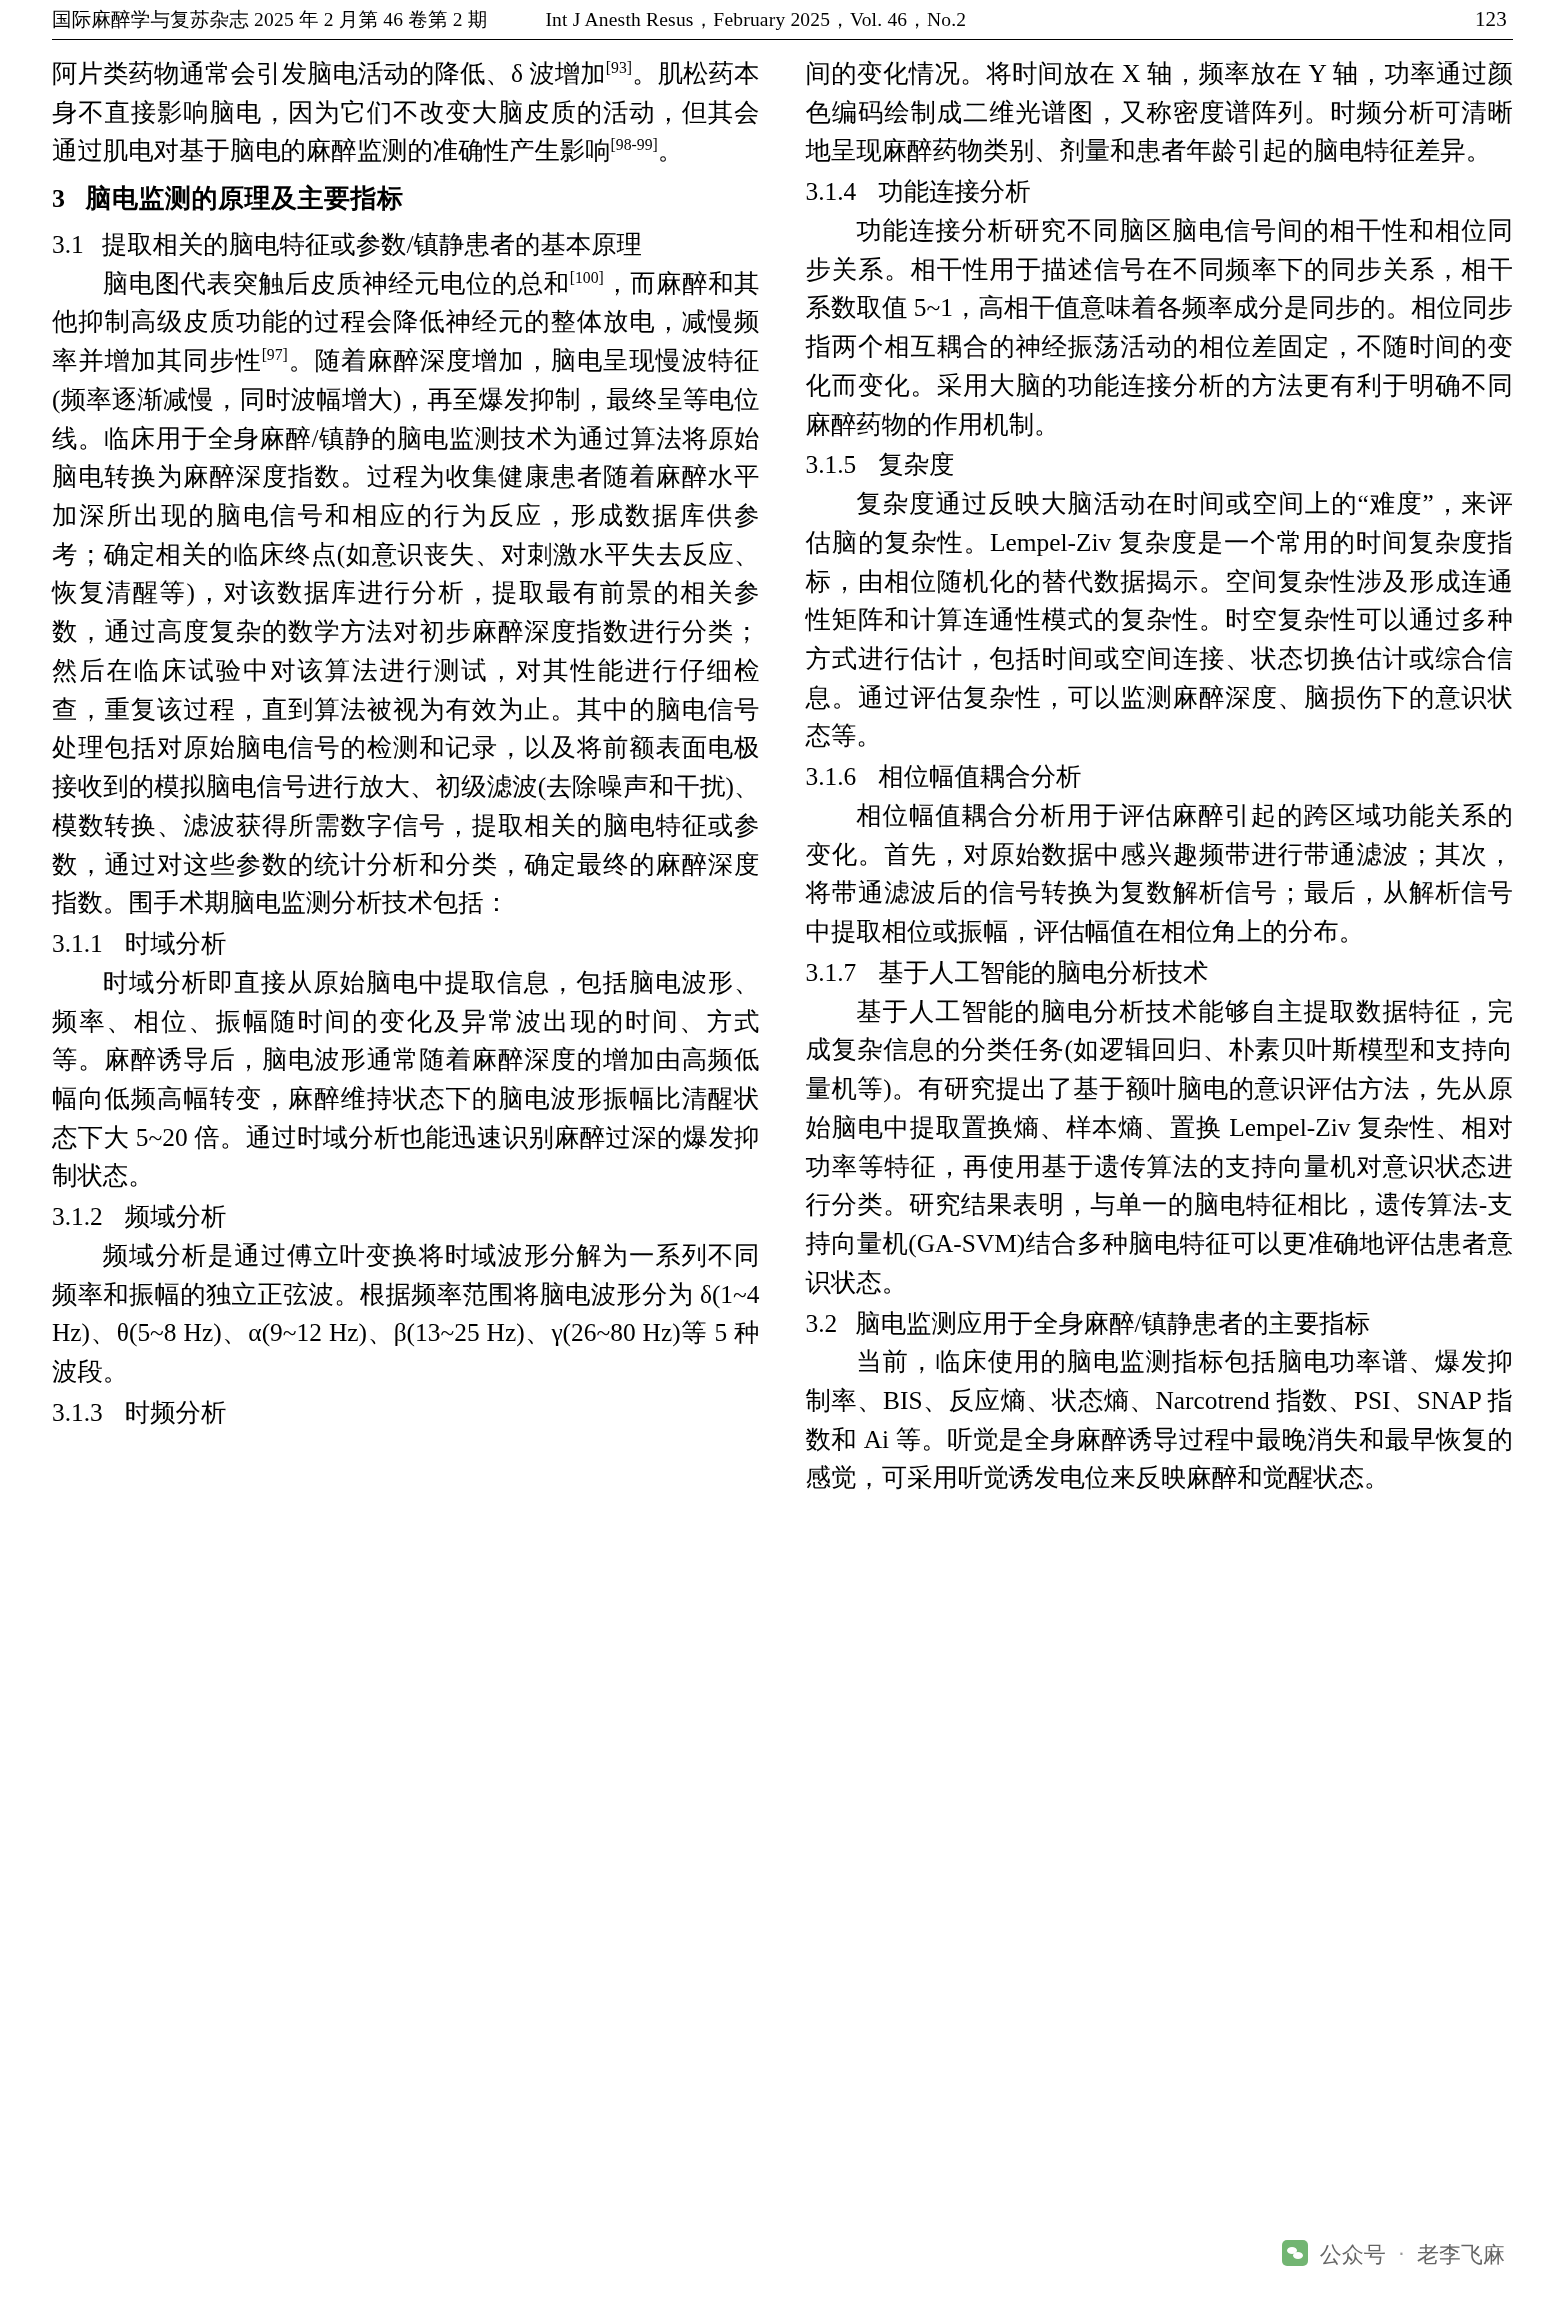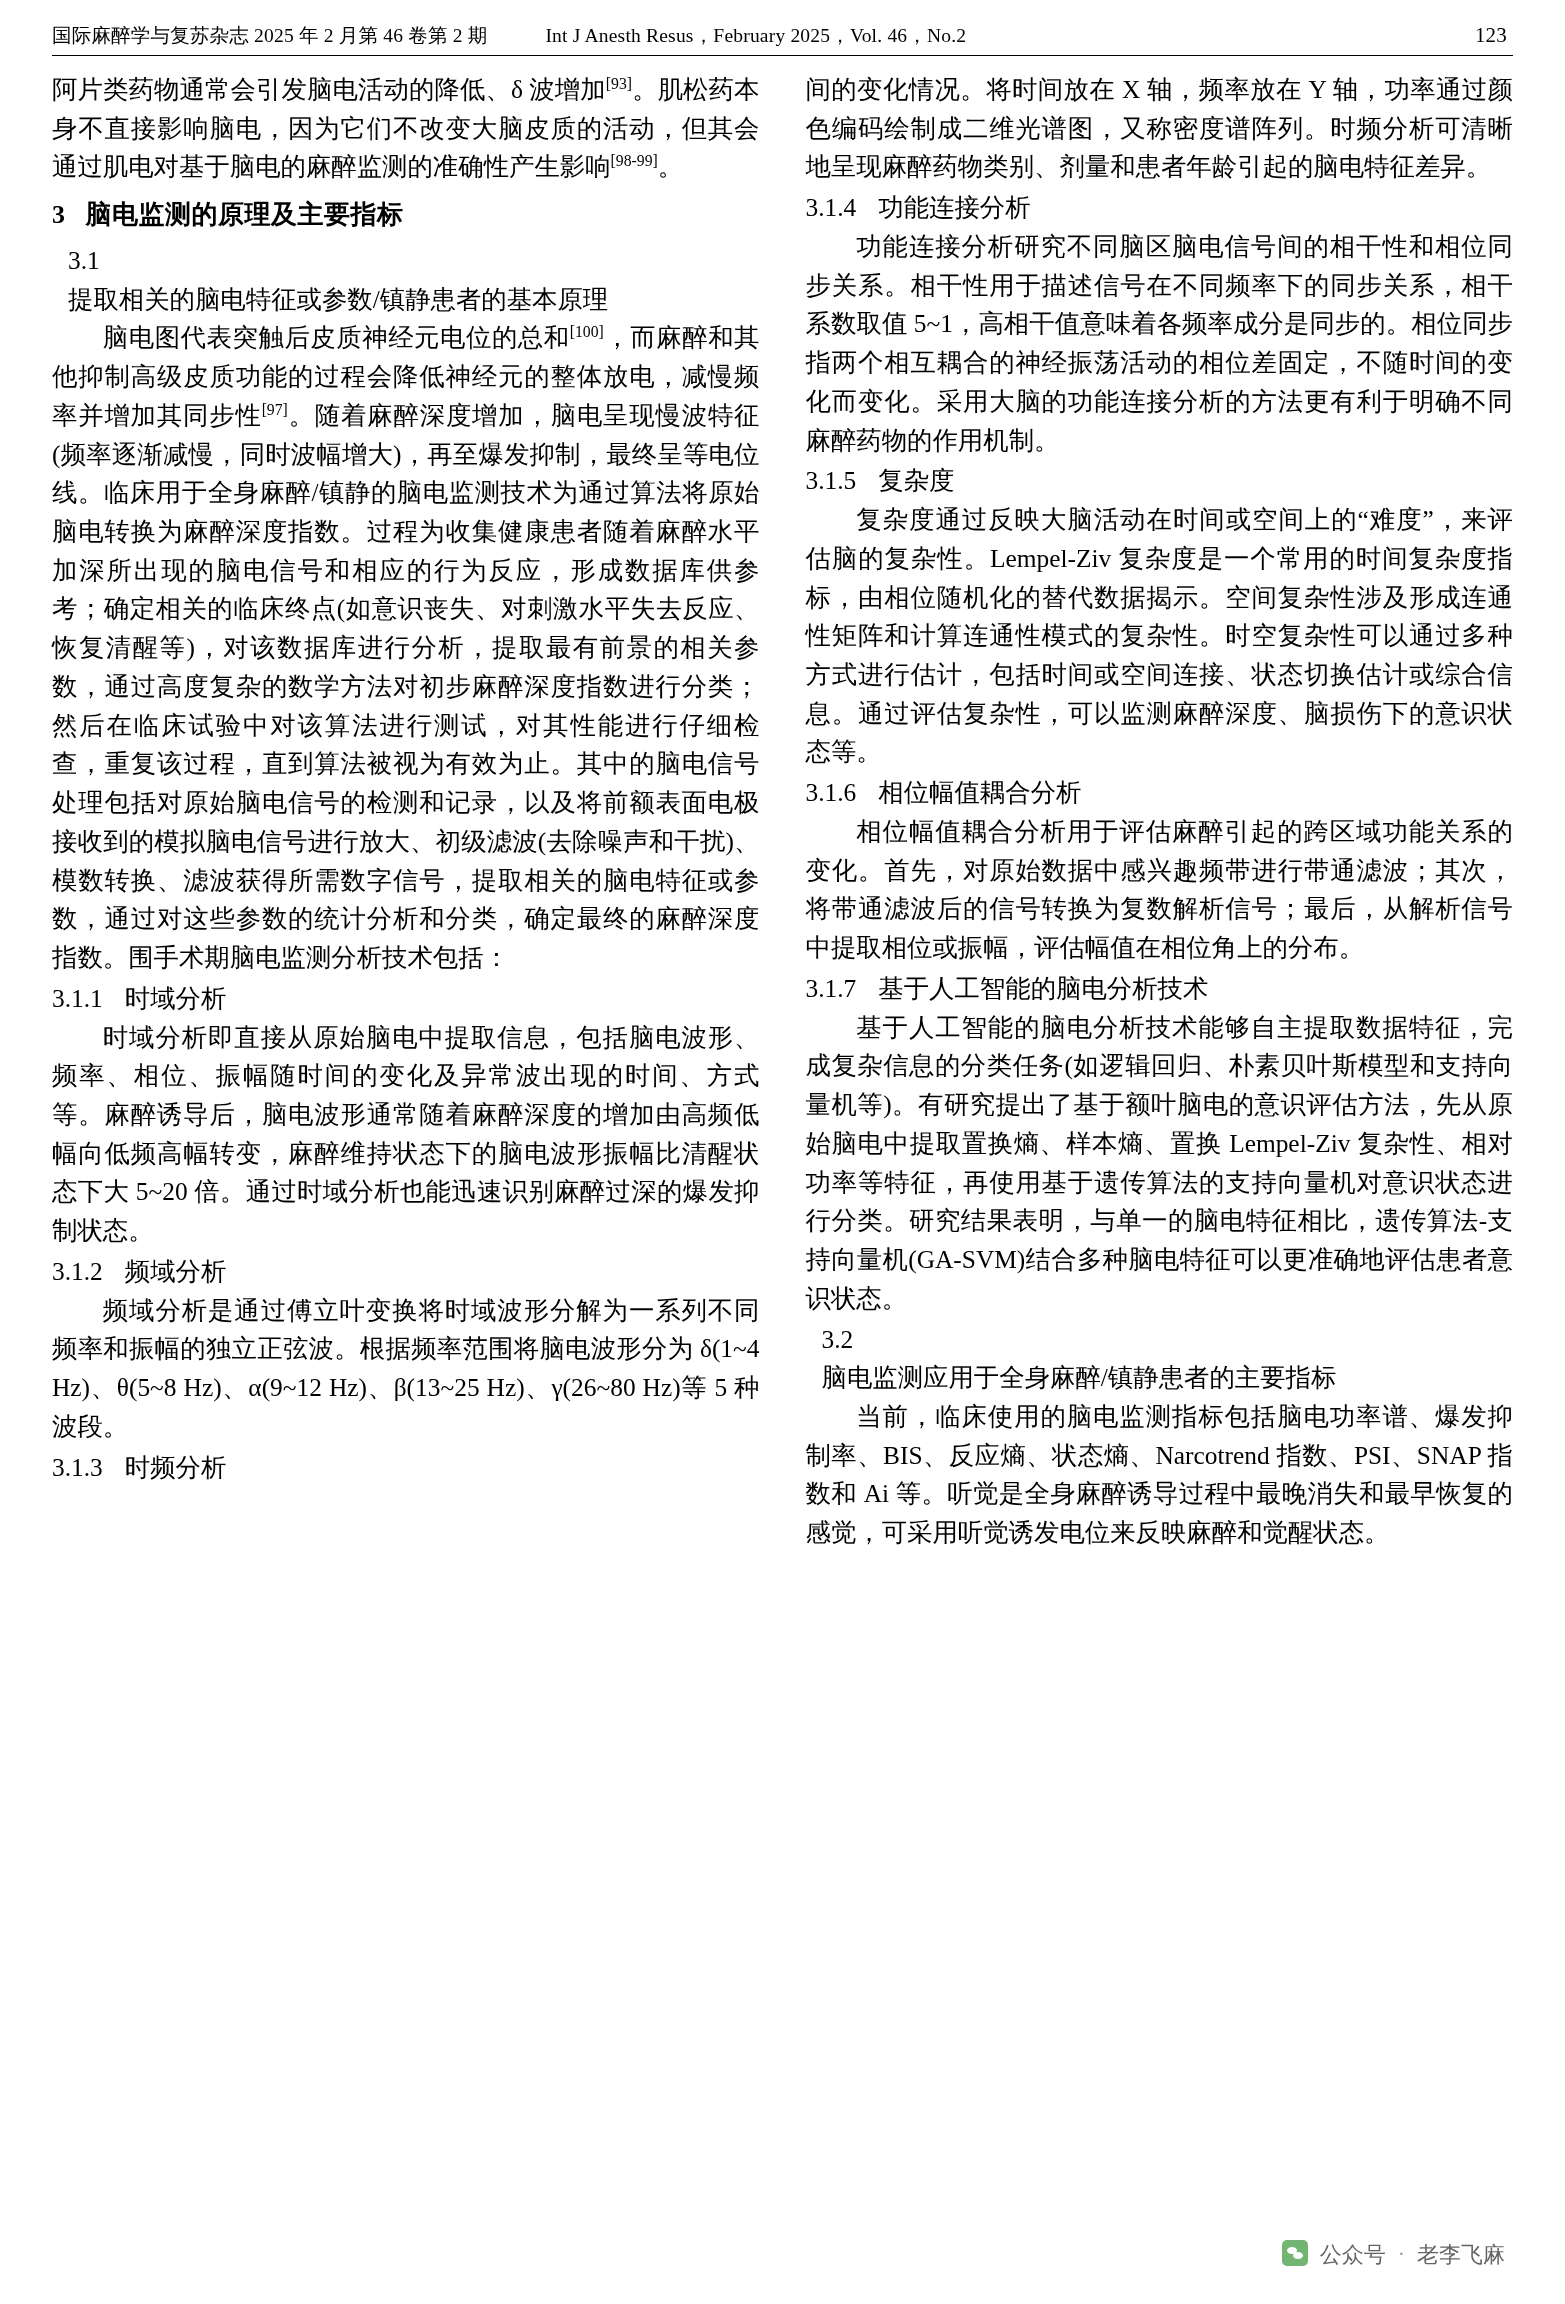--- a/index.html
+++ b/index.html
@@ -13,21 +13,21 @@
     font-family: "Liberation Serif", "DejaVu Serif", serif;
     color: #000000;
     position: relative;
     overflow: hidden;
   }
   .page {
     position: relative;
     width: 1565px;
     height: 2304px;
     box-sizing: border-box;
-    padding: 22px 52px 0 52px;
+    padding: 6px 52px 0 52px;
   }
   
   .header {
     display: flex;
     align-items: baseline;
     font-size: 19.5px;
     letter-spacing: 0.2px;
     padding-bottom: 6px;
   }
   .header-left {
@@ -69,24 +69,23 @@
   .sec-h1 {
     margin: 9px 0 6px 0;
     font-size: 26px;
     font-weight: bold;
     letter-spacing: 0.5px;
   }
   .sec-h1 .num {
     margin-right: 20px;
   }
   .sec-h2 {
-    margin: 2px 0 0 16px;
+    margin: 2px 0 0 0;
     font-size: 25.4px;
     display: flex;
-    flex-direction: column;
   }
   .sec-h2 .num {
     flex: 0 0 auto;
     margin-right: 18px;
   }
   .sec-h2 .txt {
     flex: 1 1 auto;
   }
   .sec-h3 {
     margin: 2px 0 0 0;

